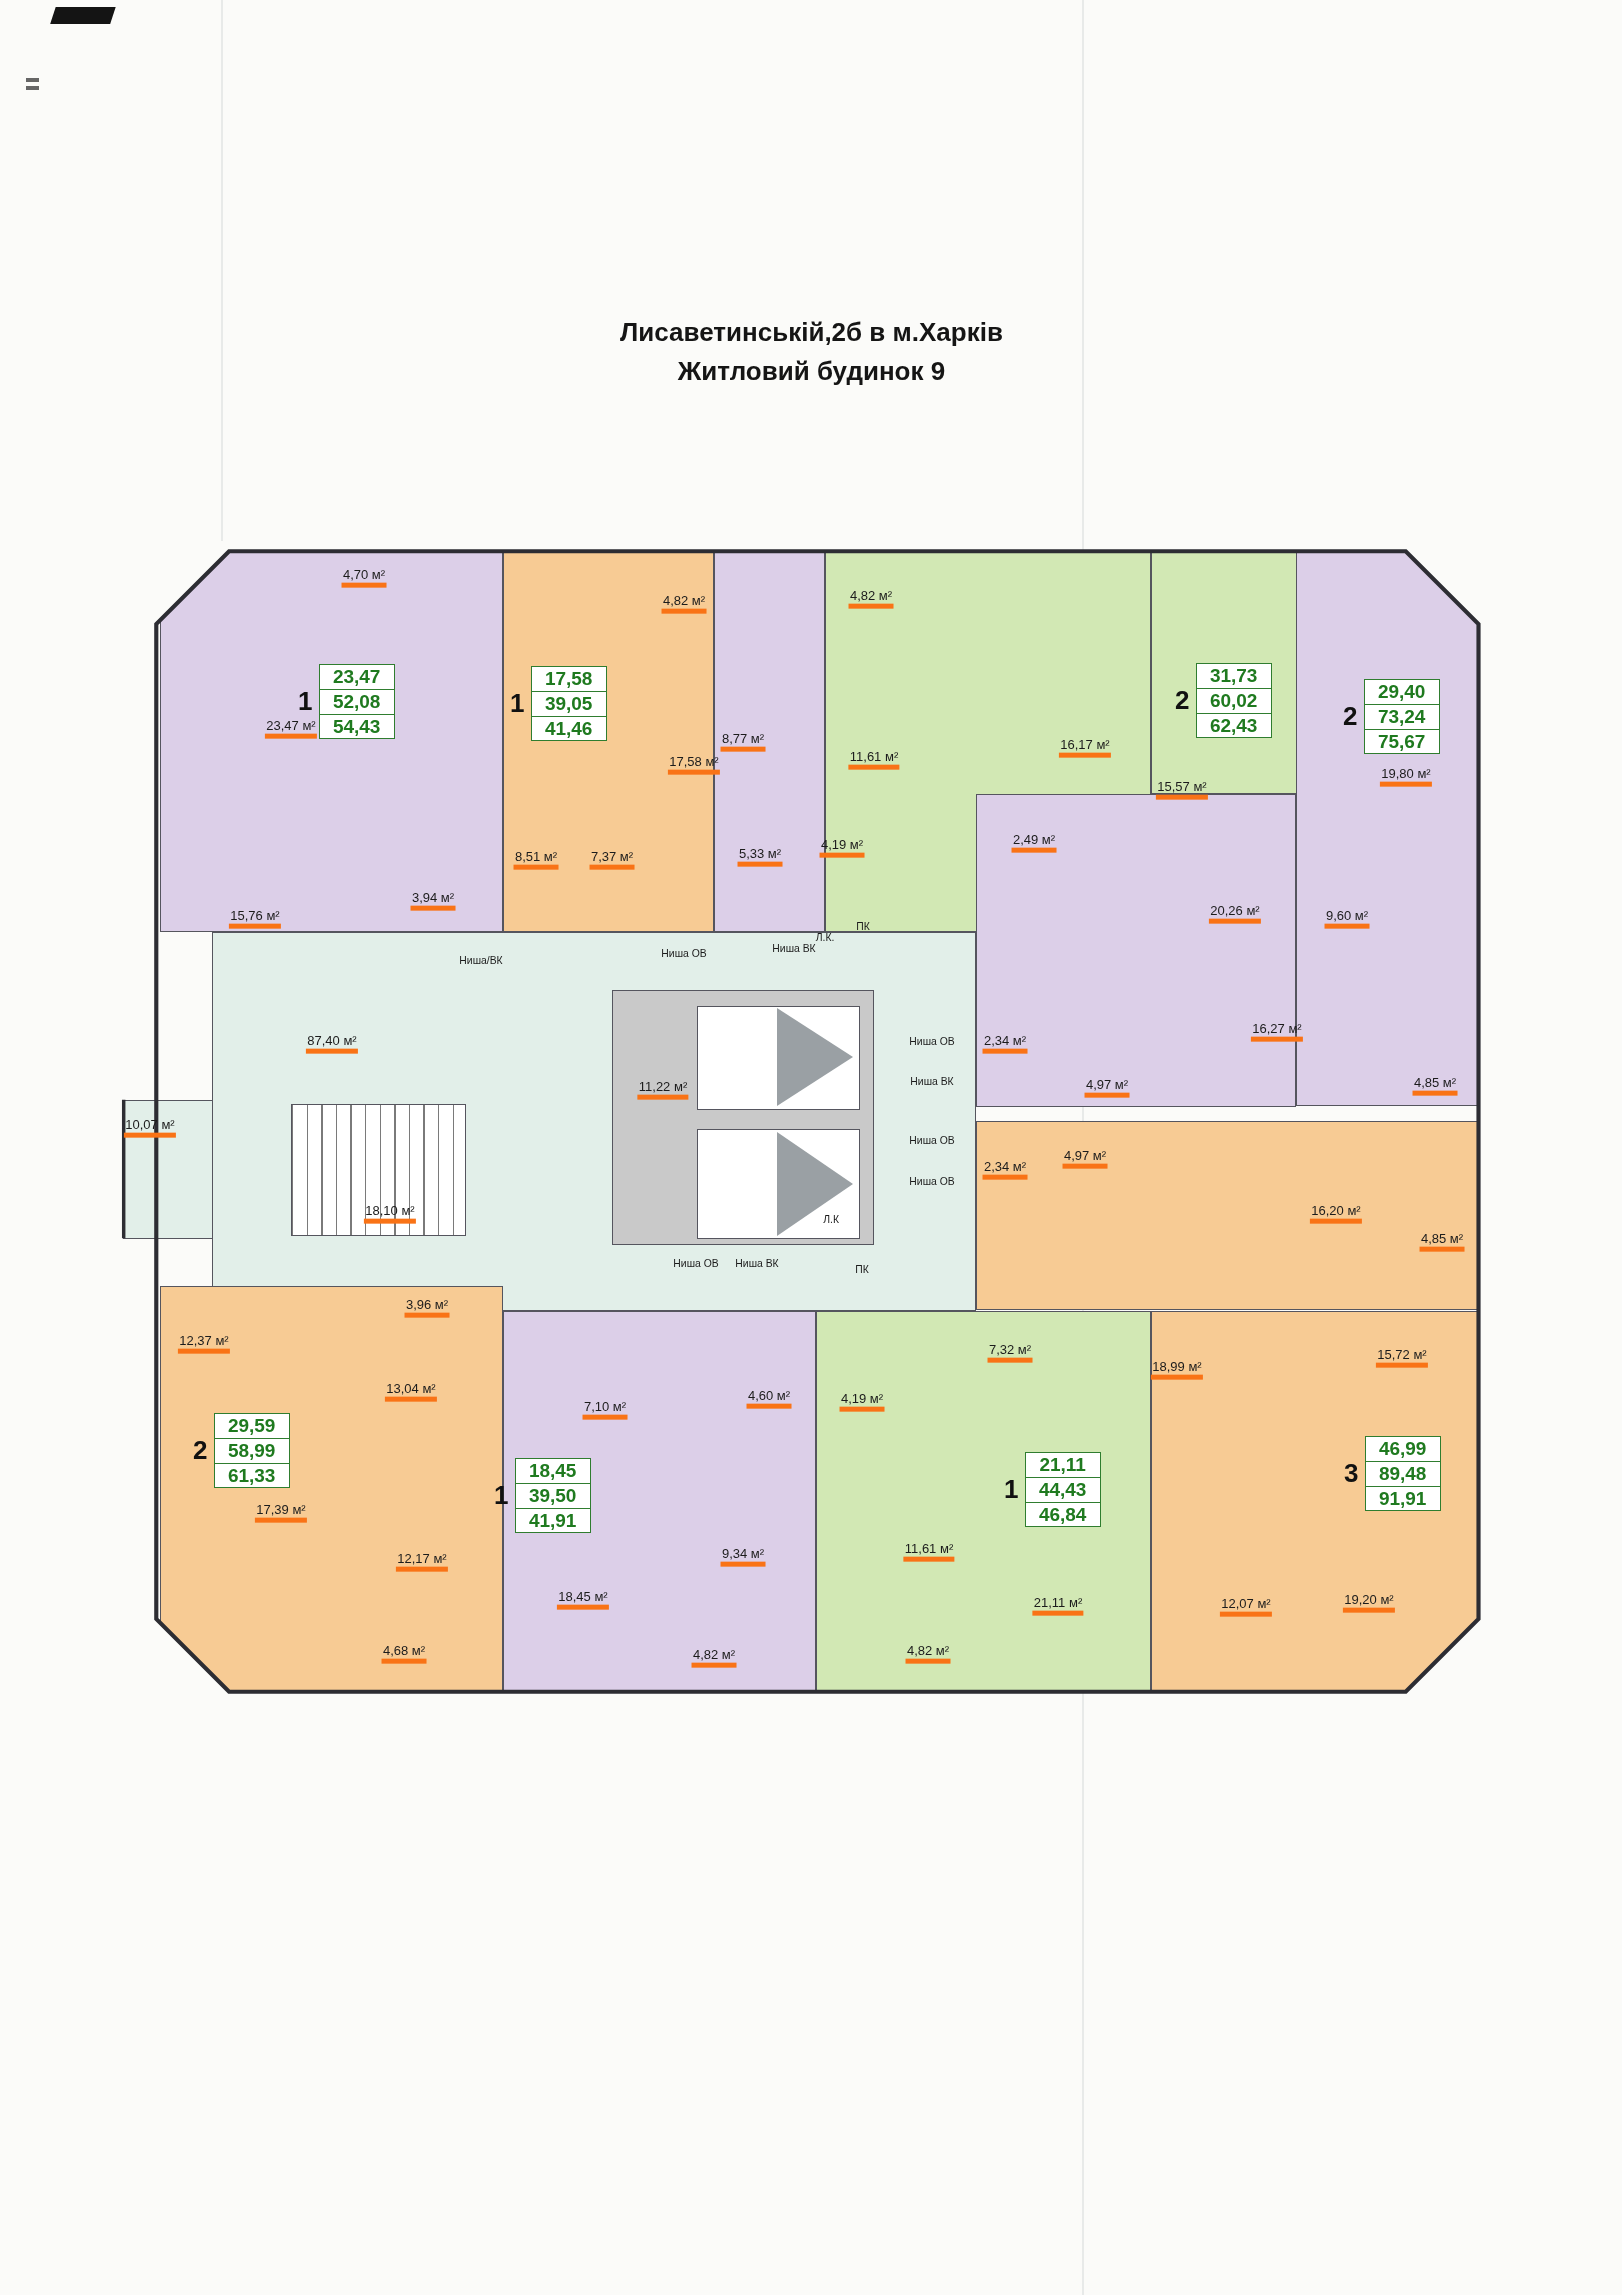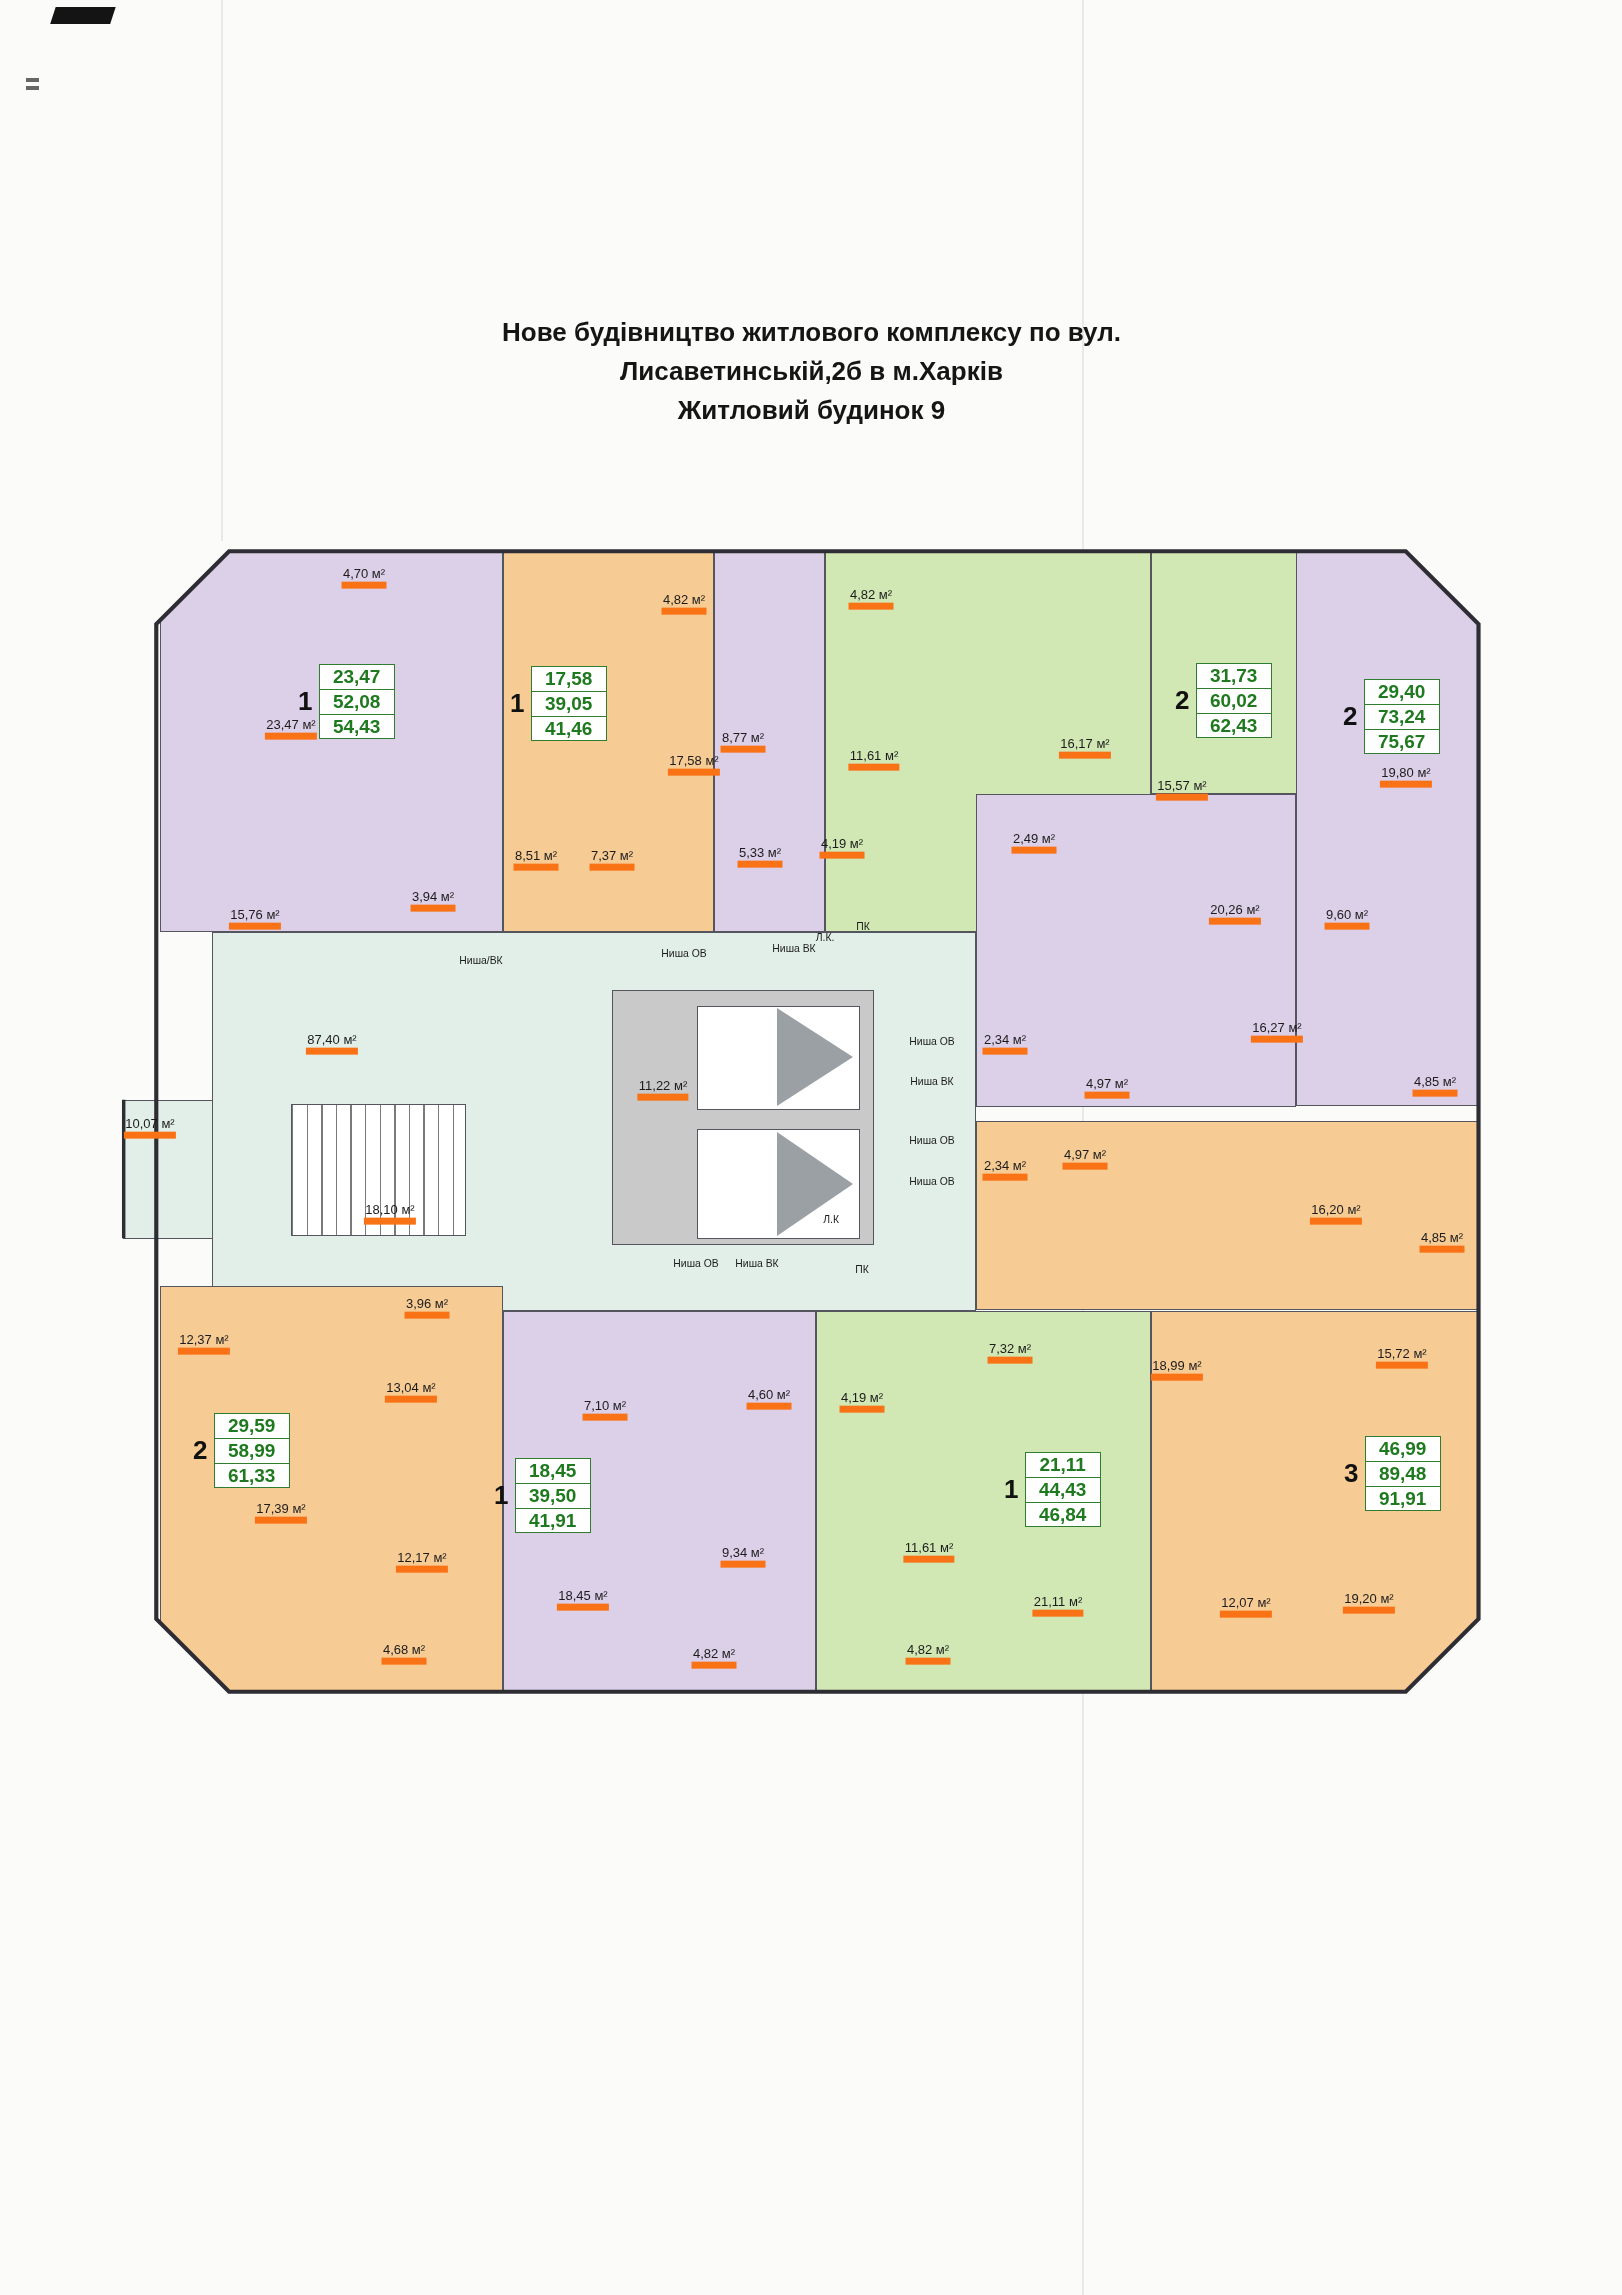--- a/index.html
+++ b/index.html
@@ -15,41 +15,40 @@
   .orange{background:var(--orange);}
   .green{background:var(--green);}
   .gray{background:var(--elevator_gray);}
   .shaft{position:absolute;box-sizing:border-box;border:1.4px solid #55555e;background:#fff;}
   .wedge{position:absolute;background:#9aa0a4;clip-path:polygon(0 0,100% 50%,0 100%);}
   .stairs{position:absolute;box-sizing:border-box;border:1.7px solid #55555e;
           background:#fff repeating-linear-gradient(90deg,#7a7a7a 0 1.4px,transparent 1.4px 14.6px);}
   .cut{position:absolute;width:76px;height:76px;background:#fbfbf9;}
   .outline-svg{position:absolute;left:0;top:0;pointer-events:none;}
   .rl{position:absolute;transform:translate(-50%,-50%);font-size:13px;white-space:nowrap;
-      border-bottom:7px solid #f97316;padding:0 1.4px 0.7px;}
+      border-bottom:5px solid #f97316;padding:0 1.4px 0.7px;}
   .nl{position:absolute;transform:translate(-50%,-50%);font-size:10.4px;width:46px;
       text-align:center;line-height:1.12;}
   .apt{position:absolute;display:flex;align-items:center;gap:6.2px;}
   .aptnum{font-size:26px;font-weight:bold;color:#111;}
   .aptbox{background:#fff;border:1.4px solid #2f7d2f;min-width:74px;}
   .aptval{font-size:19px;font-weight:bold;color:var(--apartment_value_green);
           padding:1.4px 7px;text-align:center;line-height:21px;}
   .aptval + .aptval{border-top:1.4px solid #2f7d2f;}
 </style>
 </head>
 <body>
 
 <div class="mark" style="left:53px;top:7px;width:60px;height:16.6px;transform:skewX(-18deg);"></div>
 <div class="mark" style="left:26px;top:78px;width:12.5px;height:3.5px;background:#666;"></div>
 <div class="mark" style="left:26px;top:86px;width:12.5px;height:3.5px;background:#666;"></div>
 <div class="fold" style="left:1082px;height:2295px;"></div>
 <div class="fold" style="left:221px;height:541px;"></div>
 
 <div class="titleblock">
-  <div>Нове будівництво житлового комплексу по вул.</div>
   <div>Лисаветинській,2б в м.Харків</div>
   <div>Житловий будинок 9</div>
 </div>
 
 <div class="zn core" style="left:212px;top:932px;width:764px;height:379px;"></div>
 <div class="zn core" style="left:123px;top:1100px;width:90px;height:139px;"></div>
 
 <div class="zn purple" style="left:160px;top:551px;width:343px;height:381px;"></div>
 <div class="zn orange" style="left:503px;top:551px;width:211px;height:381px;"></div>
 <div class="zn purple" style="left:714px;top:551px;width:111px;height:381px;"></div>

